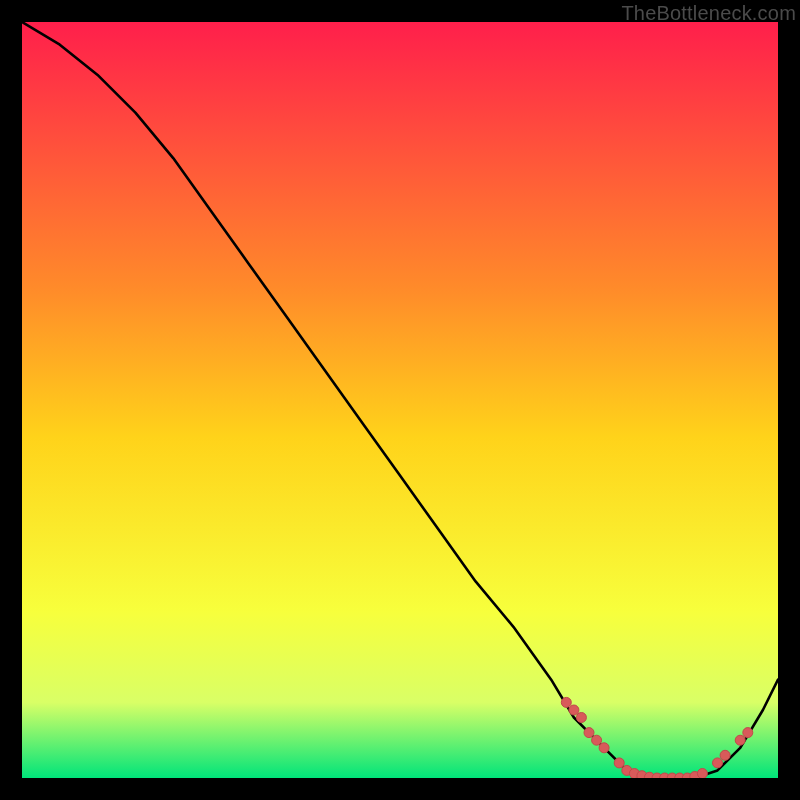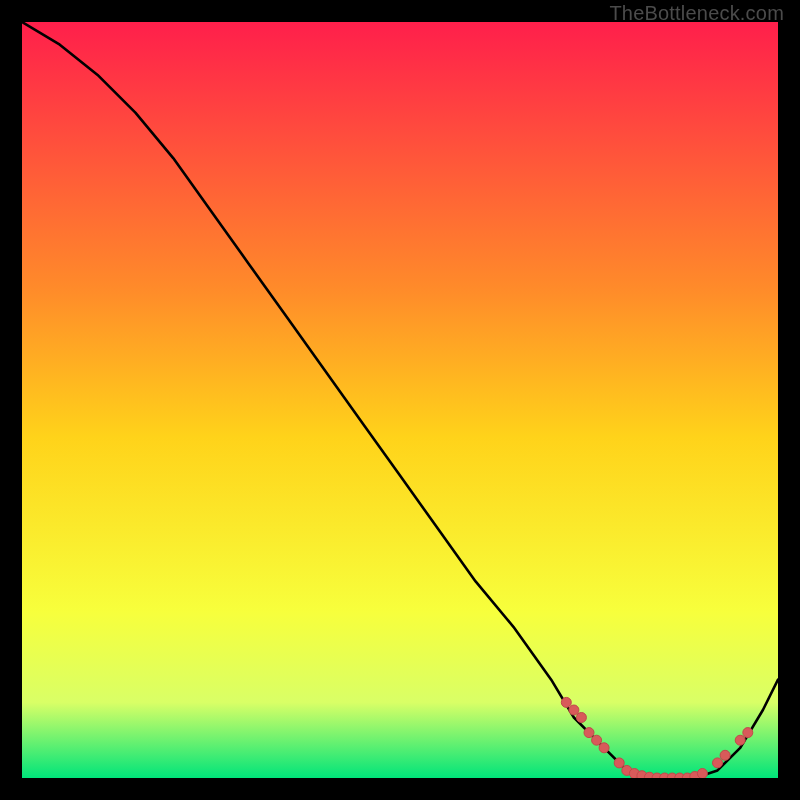--- a/index.html
+++ b/index.html
@@ -21,21 +21,21 @@
     
     top: 22px;
     left: 22px;
     width: 756px;
     height: 756px;
     overflow: hidden;
   }
   .watermark {
     position: absolute;
     top: 2px;
-    right: 16px;
+    right: 4px;
     color: #4b4b4b;
     font-size: 20px;
     font-weight: 500;
     letter-spacing: 0.2px;
     user-select: none;
   }
   svg { display: block; }
 </style>
 </head>
 <body>

